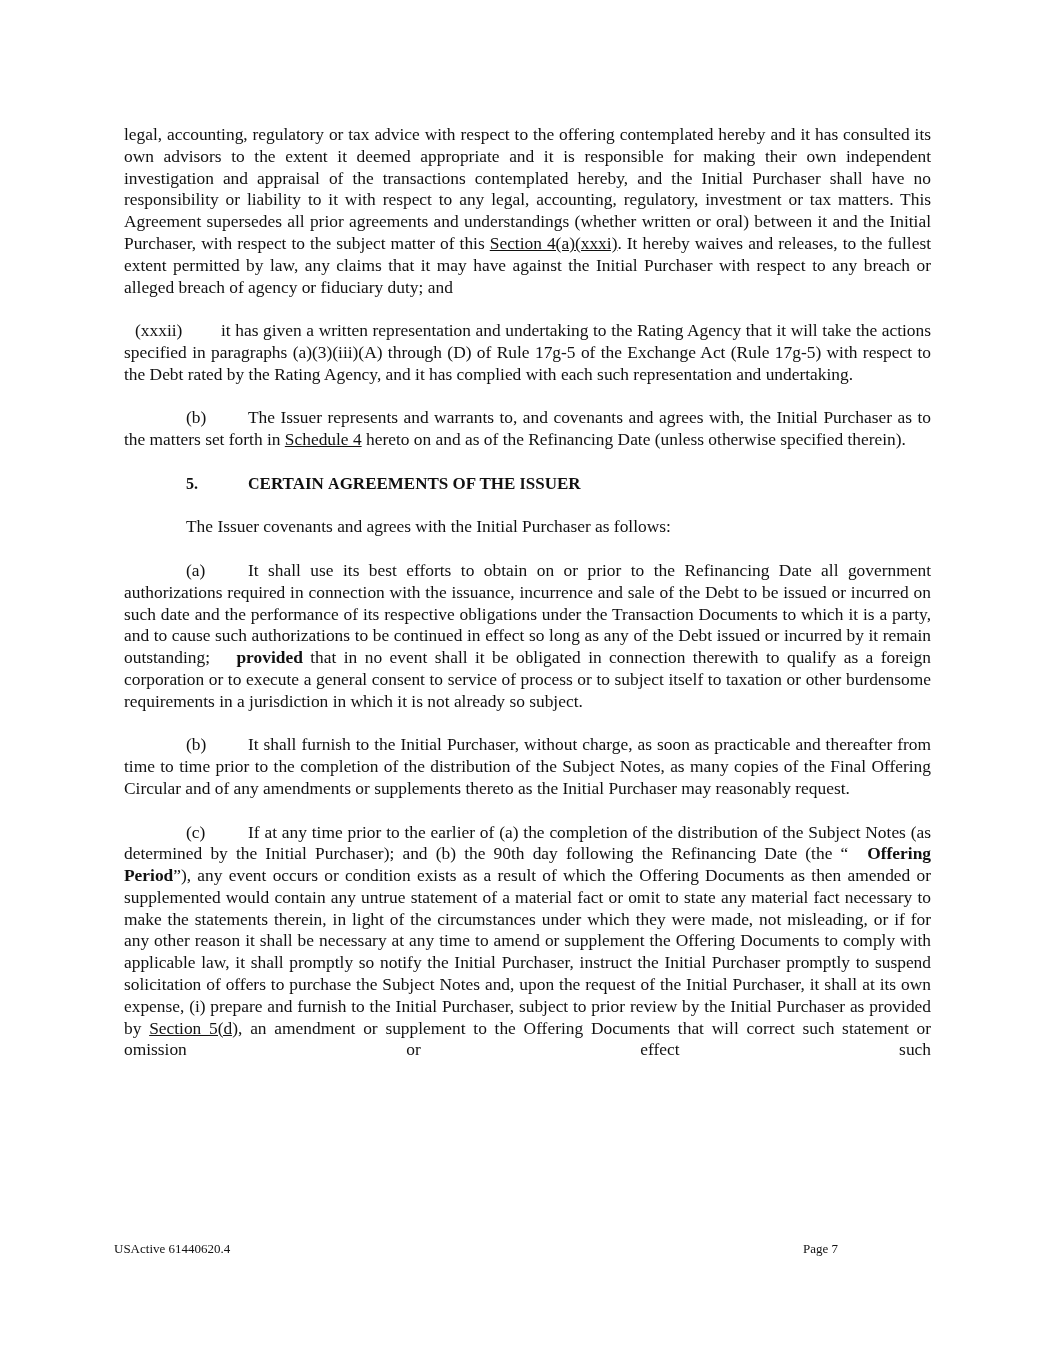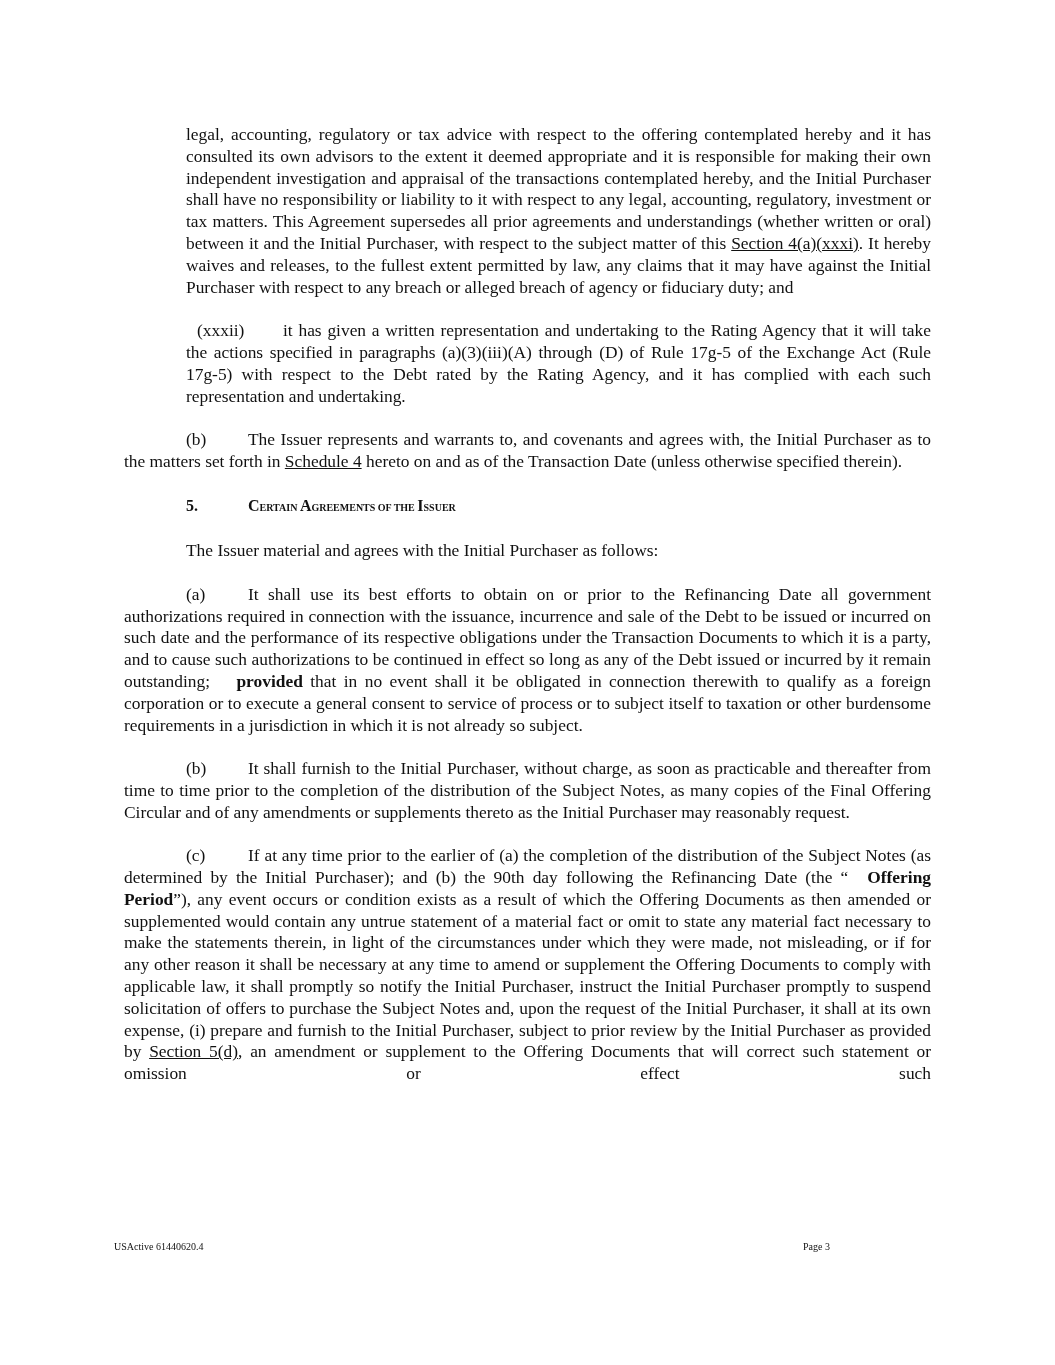--- a/index.html
+++ b/index.html
@@ -1,51 +1,51 @@
 <!DOCTYPE html>
 <html><head>
 <meta charset="utf-8">
 <style>
   html, body { margin: 0; padding: 0; background: #ffffff; }
   body { width: 1055px; height: 1365px; position: relative; overflow: hidden;
          font-family: "Liberation Serif", serif; color: #111; }
   .page { position: absolute; left: 124px; top: 124px; width: 807px; font-size: 17.4px; line-height: 21.8px; }
   .p { text-align: justify; margin: 0 0 21.8px 0; }
   .p:after { content: ""; }
-  .indent-block { margin-left: 62px; }
+  .indent-block { }
   .first-indent { text-indent: 62px; }
   .tab { display: inline-block; width: 62px; text-indent: 0; }
   .tab-xxxii { display: inline-block; width: 86px; }
   .u { text-decoration: underline; }
   b { font-weight: bold; margin-left: 19px; }
   .heading { margin: 0 0 21.8px 62px; font-weight: bold; font-size: 16px; }
   .heading .num { display: inline-block; width: 62px; }
   .sc-big { font-size: 16px; }
-  .sc-small { font-size: 10px; }
-  .footer { position: absolute; top: 1241px; font-size: 10px; font-family: "Liberation Serif", serif; }
+  .sc-small { font-size: 17px; }
+  .footer { position: absolute; top: 1241px; font-size: 13px; font-family: "Liberation Serif", serif; }
   .footer-left { left: 114px; }
   .footer-right { left: 803px; }
 </style>
 </head>
 <body>
 
 <div class="page">
 
   <p class="p indent-block"><span>legal, accounting, regulatory or tax advice with respect to the offering contemplated hereby and it has consulted its own advisors to the extent it deemed appropriate and it is responsible for making their own independent investigation and appraisal of the transactions contemplated hereby, and the Initial Purchaser shall have no responsibility or liability to it with respect to any legal, accounting, regulatory, investment or tax matters.  This Agreement supersedes all prior agreements and understandings (whether written or oral) between it and the Initial Purchaser, with respect to the subject matter of this </span><span class="u">Section 4(a)(xxxi)</span><span>.  It hereby waives and releases, to the fullest extent permitted by law, any claims that it may have against the Initial Purchaser with respect to any breach or alleged breach of agency or fiduciary duty; and</span></p>
 
   <p class="p indent-block" style="text-indent:11px;"><span class="tab-xxxii" style="text-indent:0">(xxxii)</span><span>it has given a written representation and undertaking to the Rating Agency that it will take the actions specified in paragraphs (a)(3)(iii)(A) through (D) of Rule 17g-5 of the Exchange Act (Rule 17g-5) with respect to the Debt rated by the Rating Agency, and it has complied with each such representation and undertaking.</span></p>
 
-  <p class="p first-indent"><span class="tab">(b)</span><span>The Issuer represents and warrants to, and covenants and agrees with, the Initial Purchaser as to the matters set forth in </span><span class="u">Schedule 4</span><span> hereto on and as of the Transaction Date (unless otherwise specified therein).</span></p>
+  <p class="p first-indent"><span class="tab">(b)</span><span>The Issuer represents and warrants to, and covenants and agrees with, the Initial Purchaser as to the matters set forth in </span><span class="u">Schedule 4</span><span> hereto on and as of the Refinancing Date (unless otherwise specified therein).</span></p>
 
   <div class="heading"><span class="num">5.</span><span><span class="sc-big">C</span><span class="sc-small">ERTAIN </span><span class="sc-big">A</span><span class="sc-small">GREEMENTS OF THE </span><span class="sc-big">I</span><span class="sc-small">SSUER</span></span></div>
 
-  <p class="p first-indent">The Issuer material and agrees with the Initial Purchaser as follows:</p>
+  <p class="p first-indent">The Issuer covenants and agrees with the Initial Purchaser as follows:</p>
 
   <p class="p first-indent"><span class="tab">(a)</span><span>It shall use its best efforts to obtain on or prior to the Refinancing Date all government authorizations required in connection with the issuance, incurrence and sale of the Debt to be issued or incurred on such date and the performance of its respective obligations under the Transaction Documents to which it is a party, and to cause such authorizations to be continued in effect so long as any of the Debt issued or incurred by it remain outstanding; </span><b>provided</b><span> that in no event shall it be obligated in connection therewith to qualify as a foreign corporation or to execute a general consent to service of process or to subject itself to taxation or other burdensome requirements in a jurisdiction in which it is not already so subject.</span></p>
 
   <p class="p first-indent"><span class="tab">(b)</span><span>It shall furnish to the Initial Purchaser, without charge, as soon as practicable and thereafter from time to time prior to the completion of the distribution of the Subject Notes, as many copies of the Final Offering Circular and of any amendments or supplements thereto as the Initial Purchaser may reasonably request.</span></p>
 
   <p class="p first-indent" style="text-align-last: justify;"><span class="tab">(c)</span><span>If at any time prior to the earlier of (a) the completion of the distribution of the Subject Notes (as determined by the Initial Purchaser); and (b) the 90th day following the Refinancing Date (the “</span><b>Offering Period</b><span>”), any event occurs or condition exists as a result of which the Offering Documents as then amended or supplemented would contain any untrue statement of a material fact or omit to state any material fact necessary to make the statements therein, in light of the circumstances under which they were made, not misleading, or if for any other reason it shall be necessary at any time to amend or supplement the Offering Documents to comply with applicable law, it shall promptly so notify the Initial Purchaser, instruct the Initial Purchaser promptly to suspend solicitation of offers to purchase the Subject Notes and, upon the request of the Initial Purchaser, it shall at its own expense, (i) prepare and furnish to the Initial Purchaser, subject to prior review by the Initial Purchaser as provided by </span><span class="u">Section 5(d)</span><span>, an amendment or supplement to the Offering Documents that will correct such statement or omission or effect such</span></p>
 
 </div>
 
 <div class="footer footer-left">USActive 61440620.4</div>
-<div class="footer footer-right">Page 3</div>
+<div class="footer footer-right">Page 7</div>
 
 </body></html>

